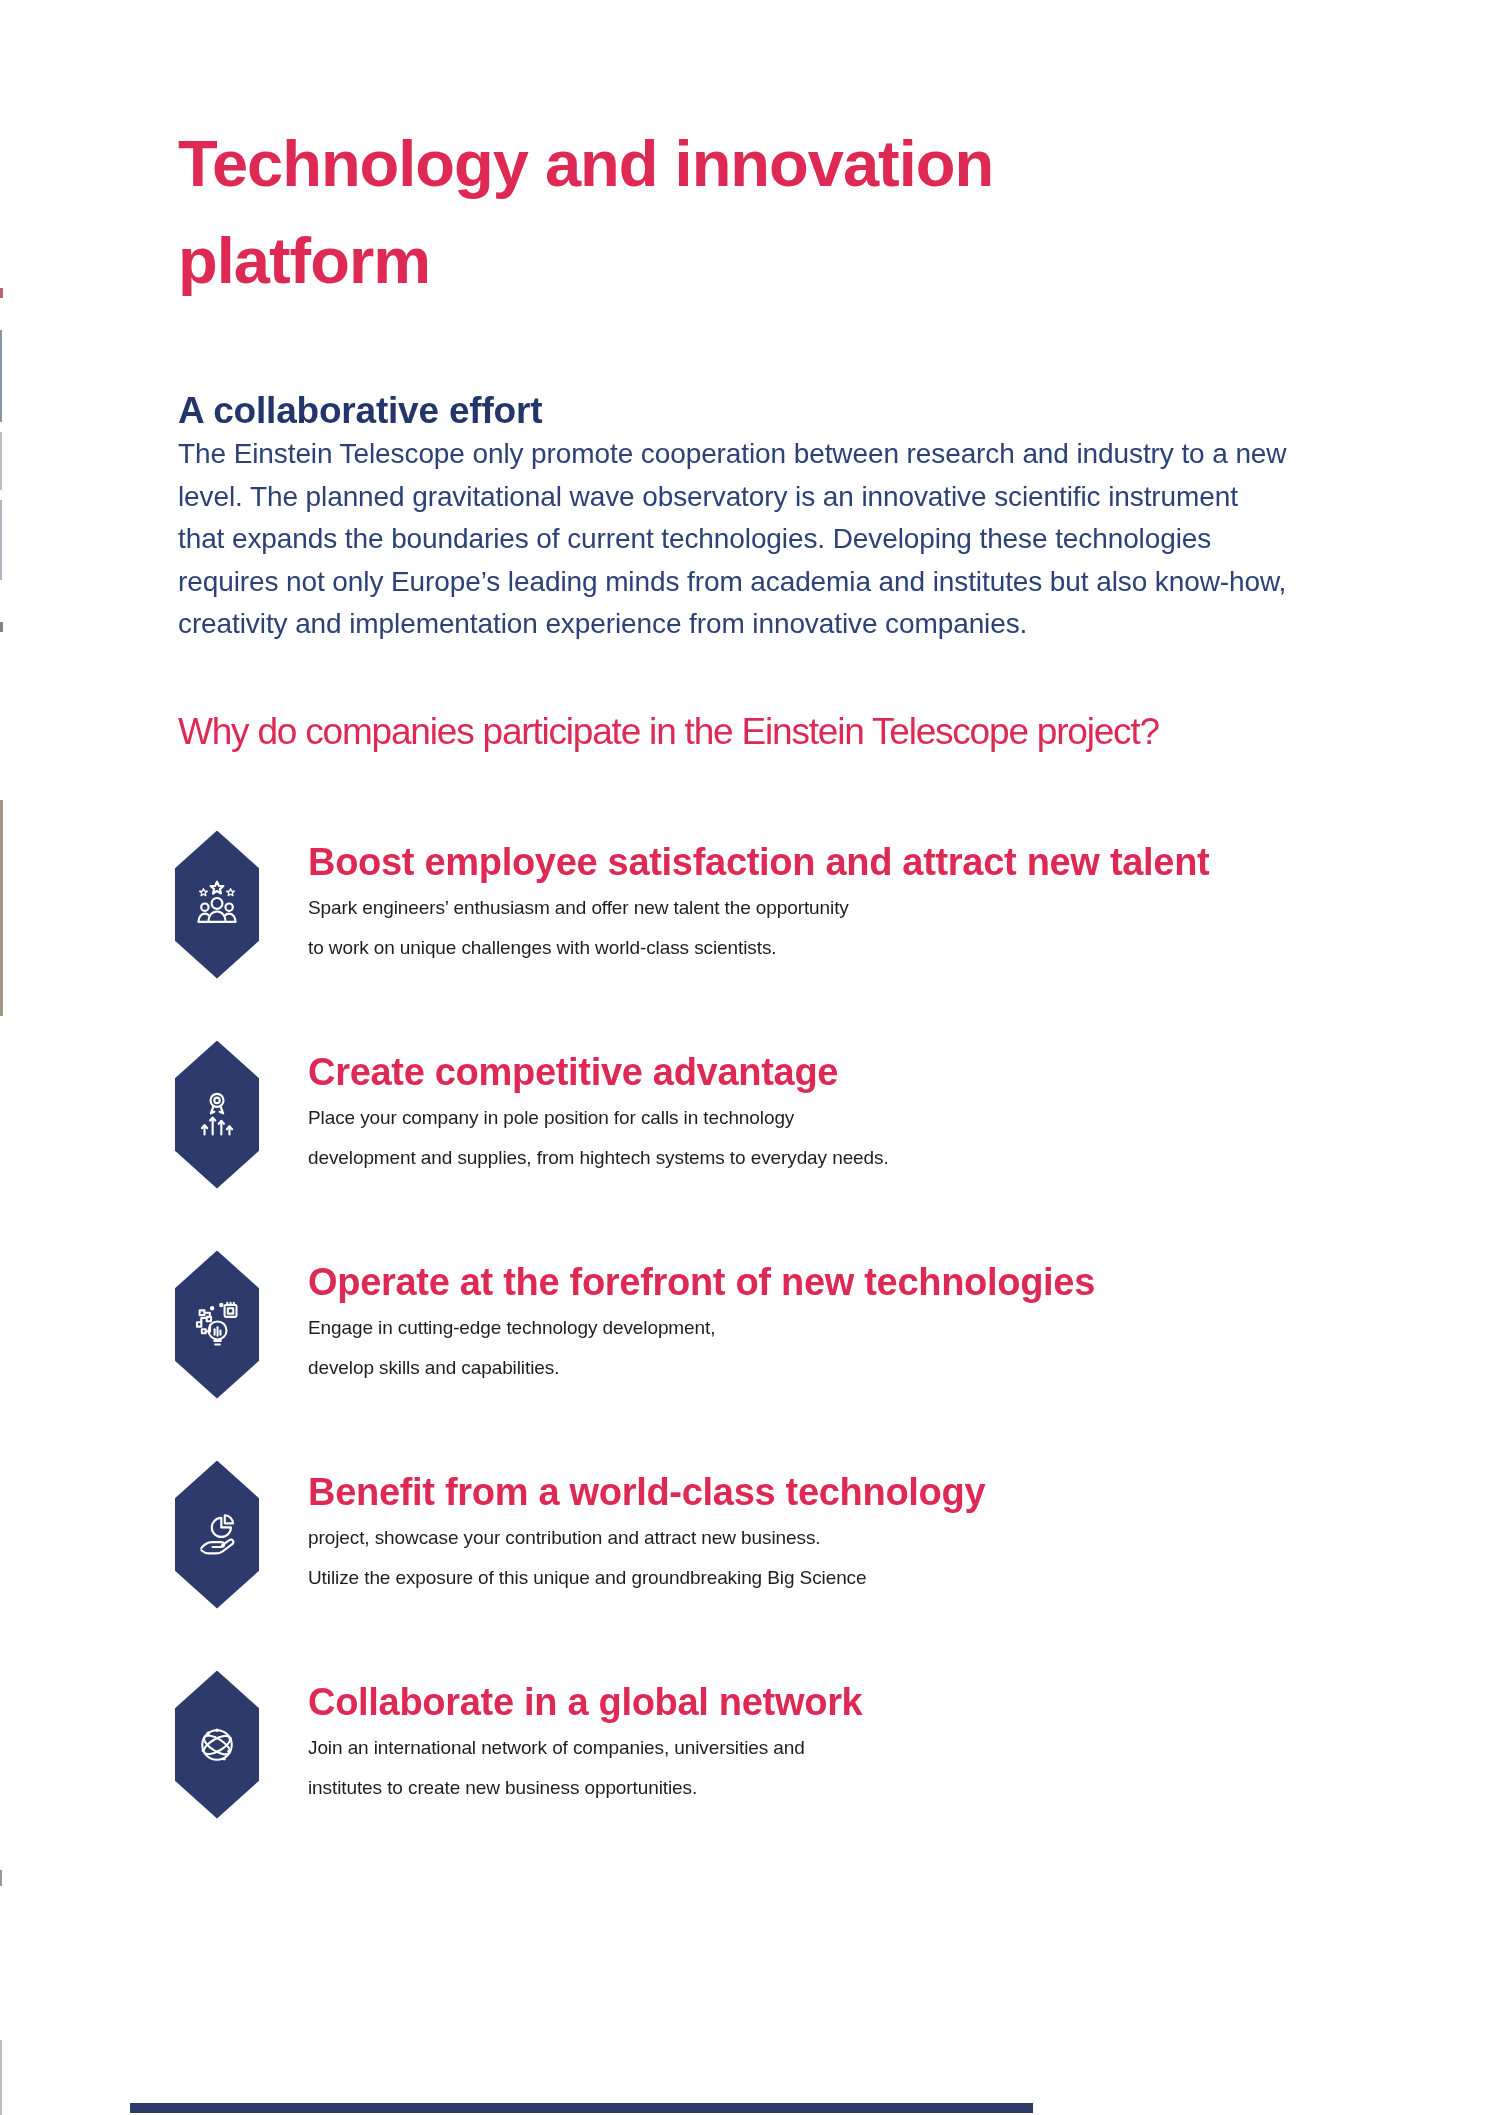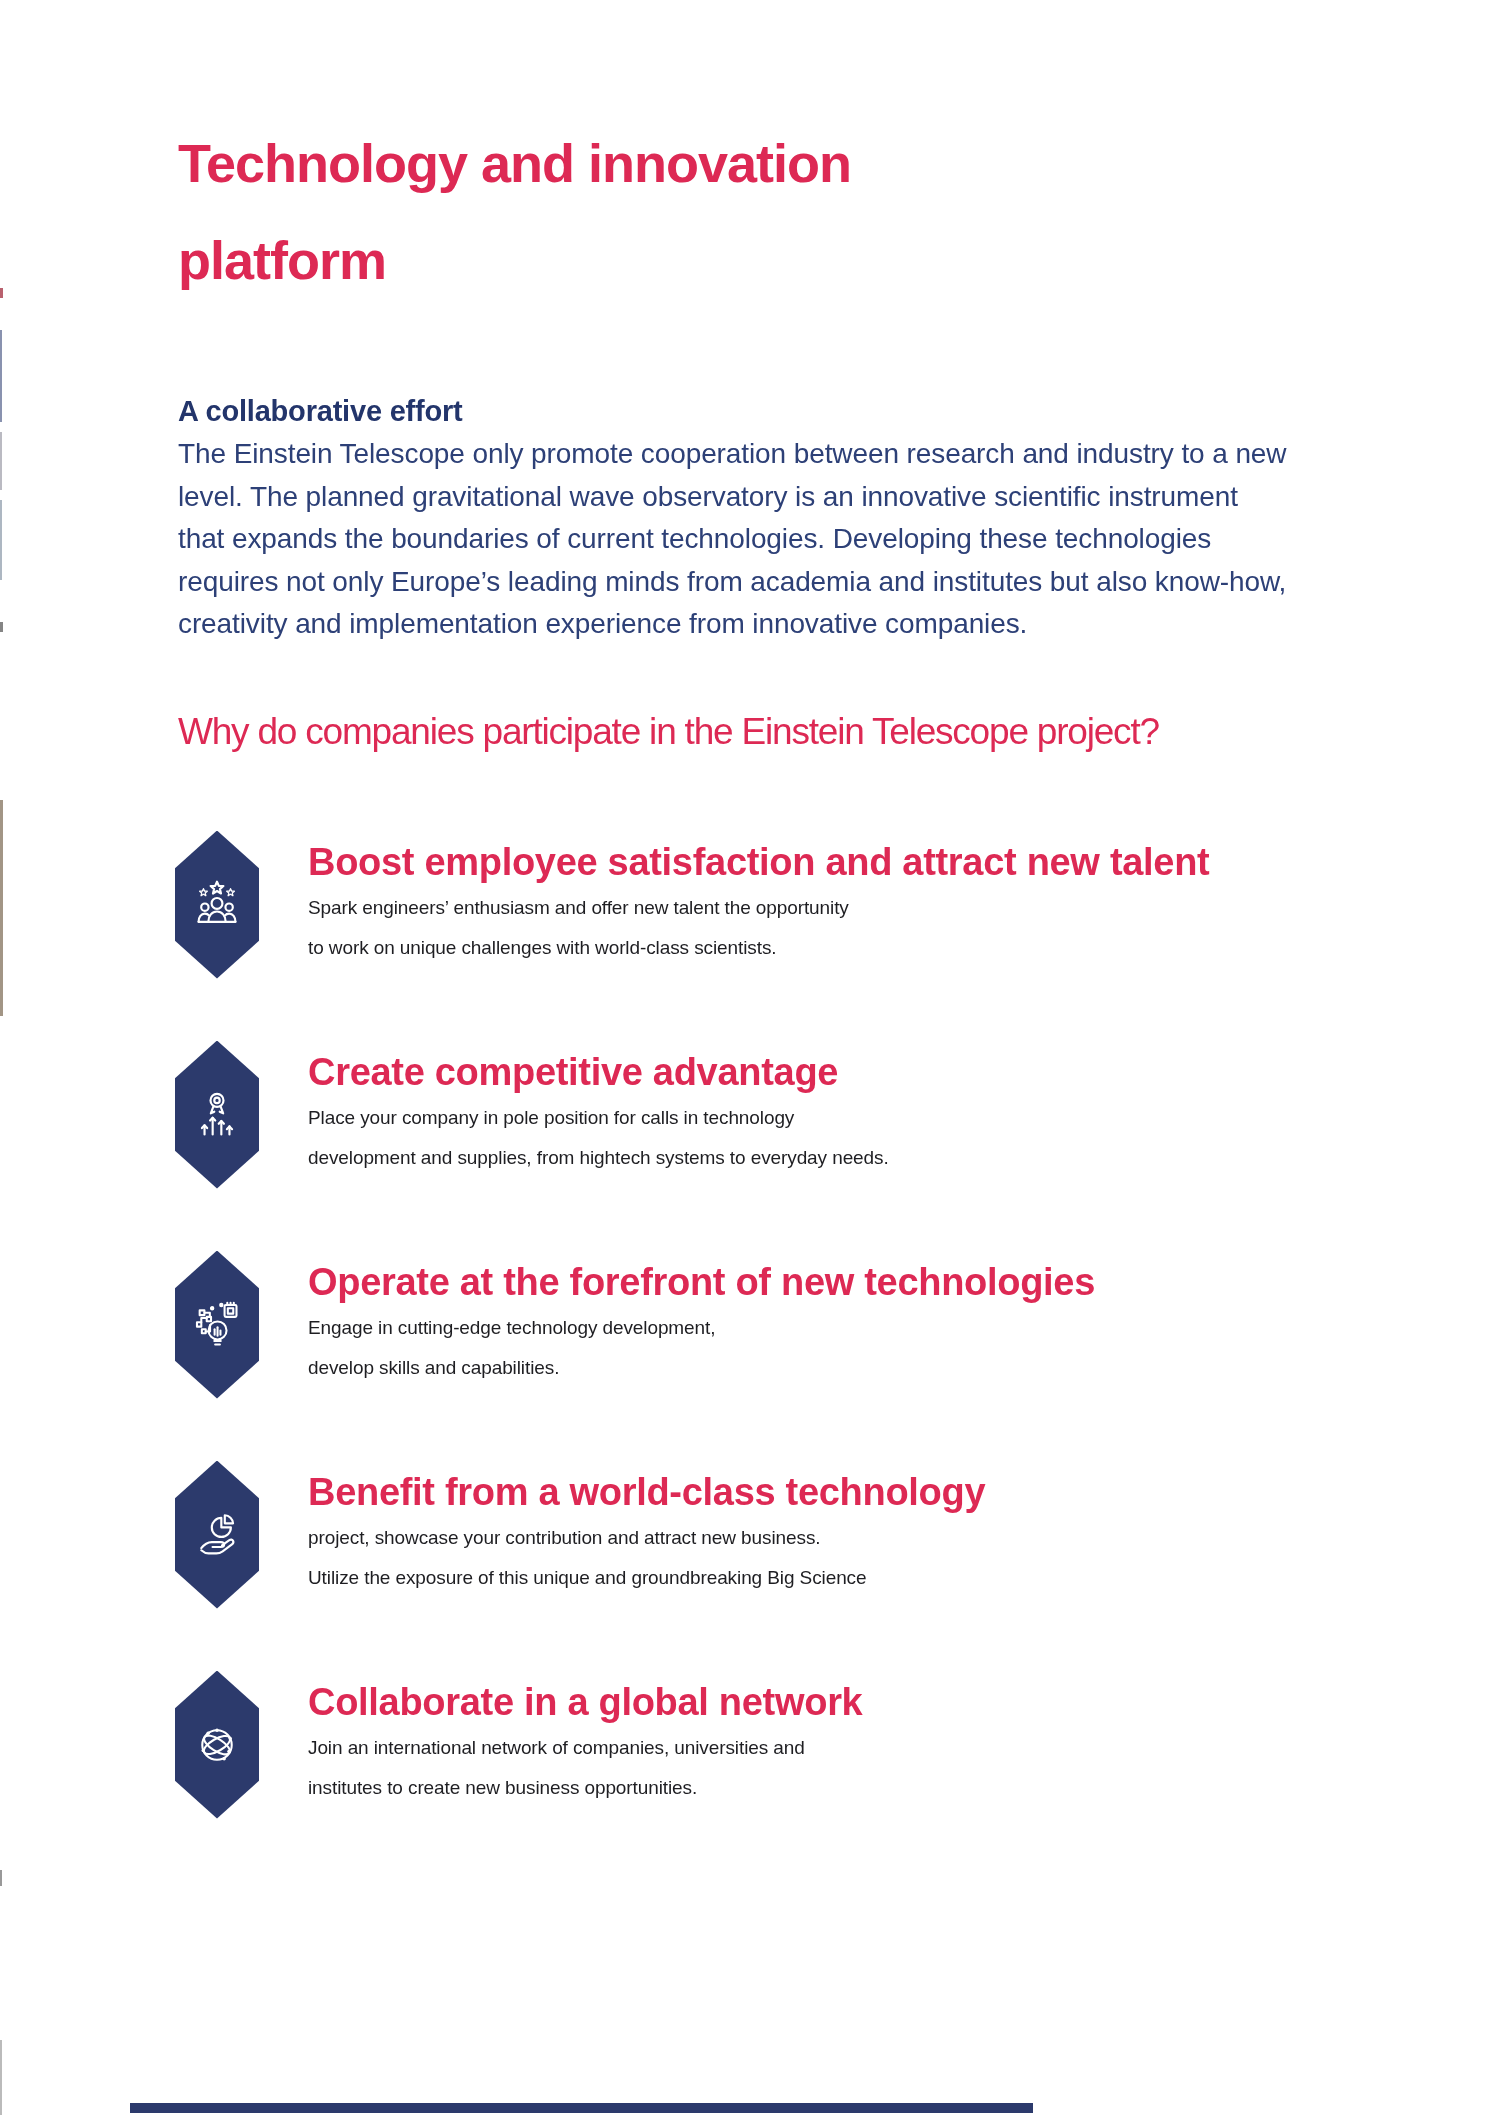--- a/index.html
+++ b/index.html
@@ -4,26 +4,26 @@
 <style>
   html,body { margin:0; padding:0; background:#ffffff; }
   .page {
     position:relative; width:1500px; height:2115px; background:#ffffff;
     font-family:"Liberation Sans", sans-serif; overflow:hidden;
   }
   .content { position:absolute; left:178px; top:0; width:1322px; }
 
   h1.doc-title {
     margin:115px 0 0 0; color:var(--accent,#DD2954);
-    font-size:54px; line-height:97px; font-weight:bold; letter-spacing:-1px;
+    font-size:65px; line-height:97px; font-weight:bold; letter-spacing:-1px;
   }
   h1.doc-title .t-line { display:block; }
 
   .intro h3 {
-    margin:84px 0 4px 0; font-size:29px; line-height:36px;
+    margin:84px 0 4px 0; font-size:37px; line-height:36px;
     color:var(--intro-heading,#23356B); font-weight:bold; letter-spacing:-0.2px;
   }
   .intro-body .pline {
     font-size:28px; line-height:42.5px; color:var(--intro-text,#2D4077);
     letter-spacing:-0.1px; white-space:nowrap;
   }
 
   h2.section-heading {
     margin:62px 0 0 0; font-size:37px; line-height:48px; font-weight:normal;
     color:var(--accent,#DD2954); letter-spacing:-1.2px; white-space:nowrap;

